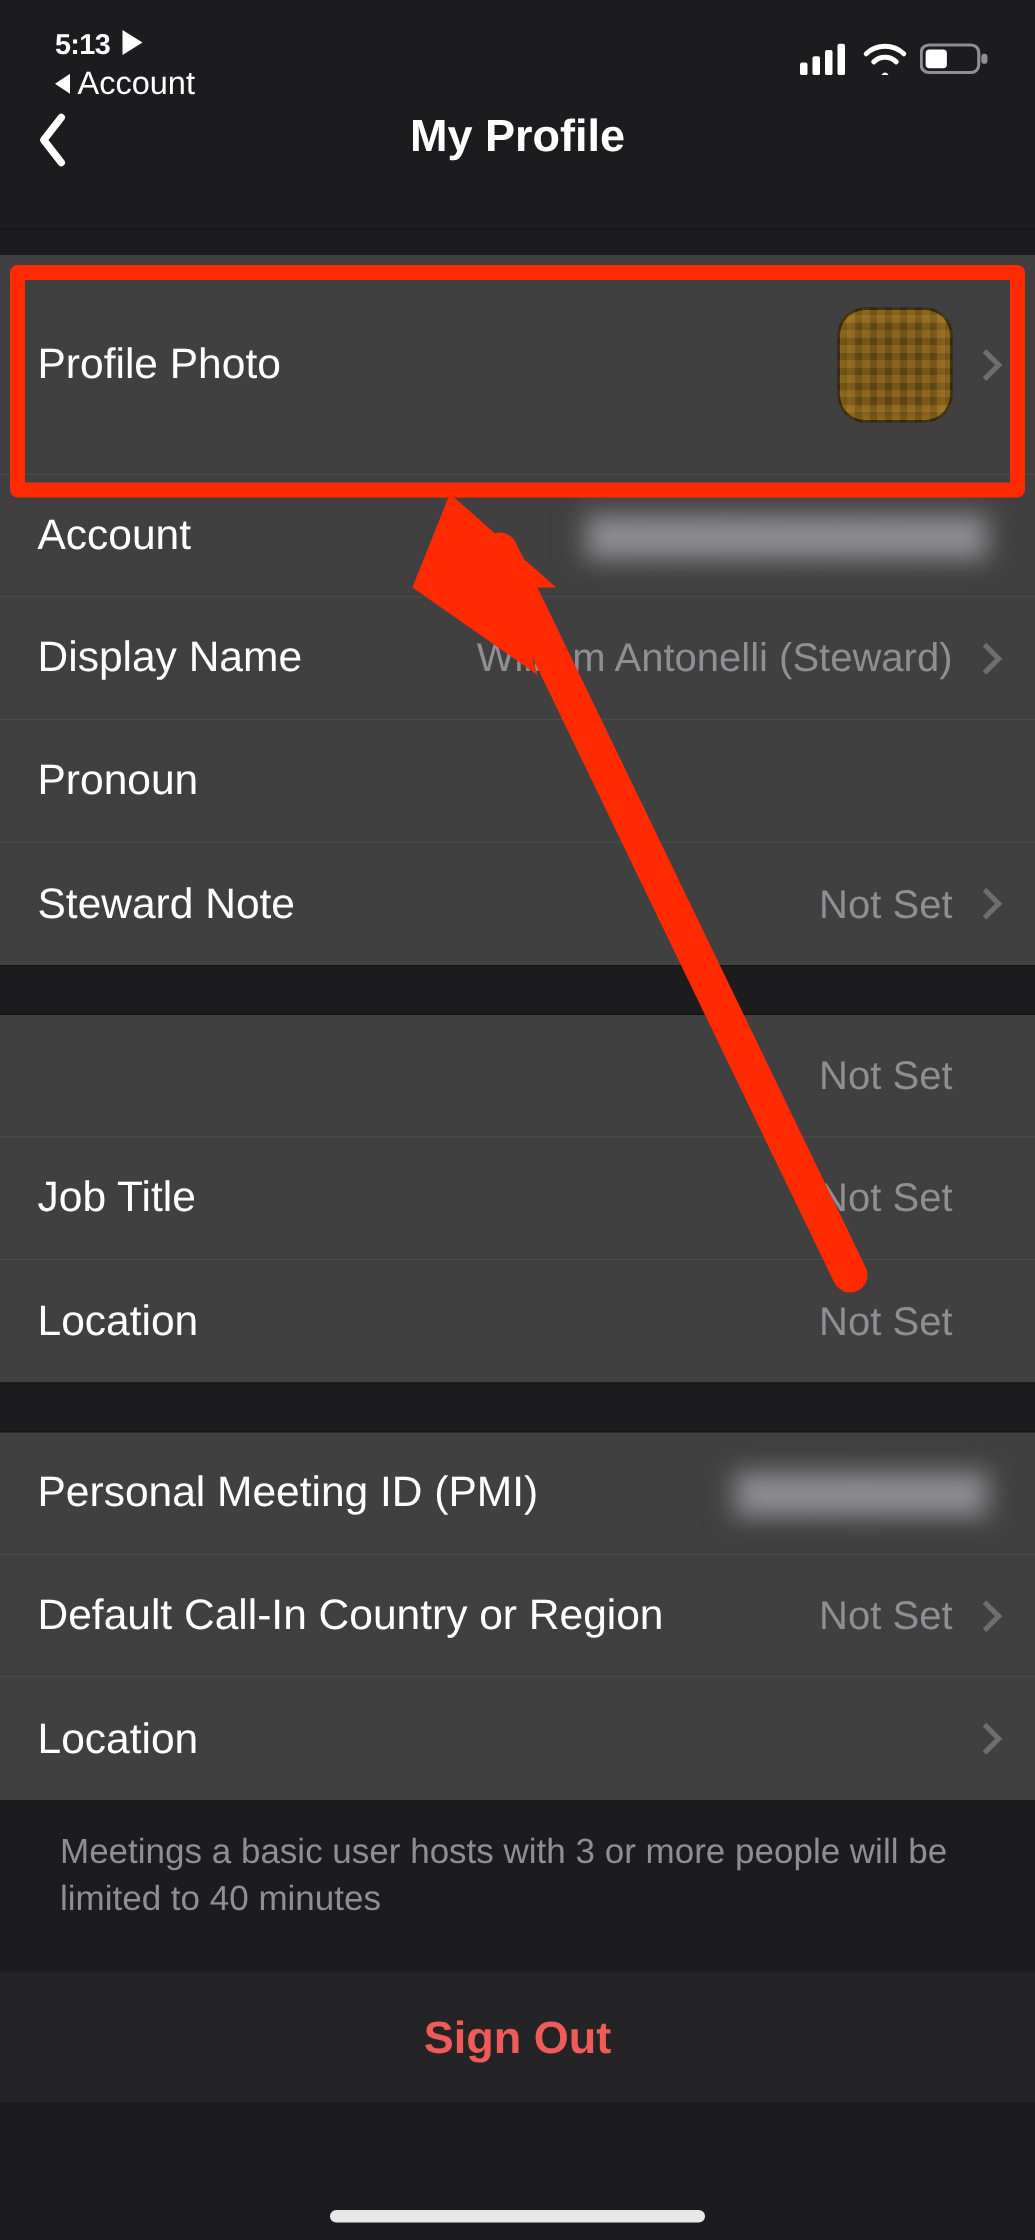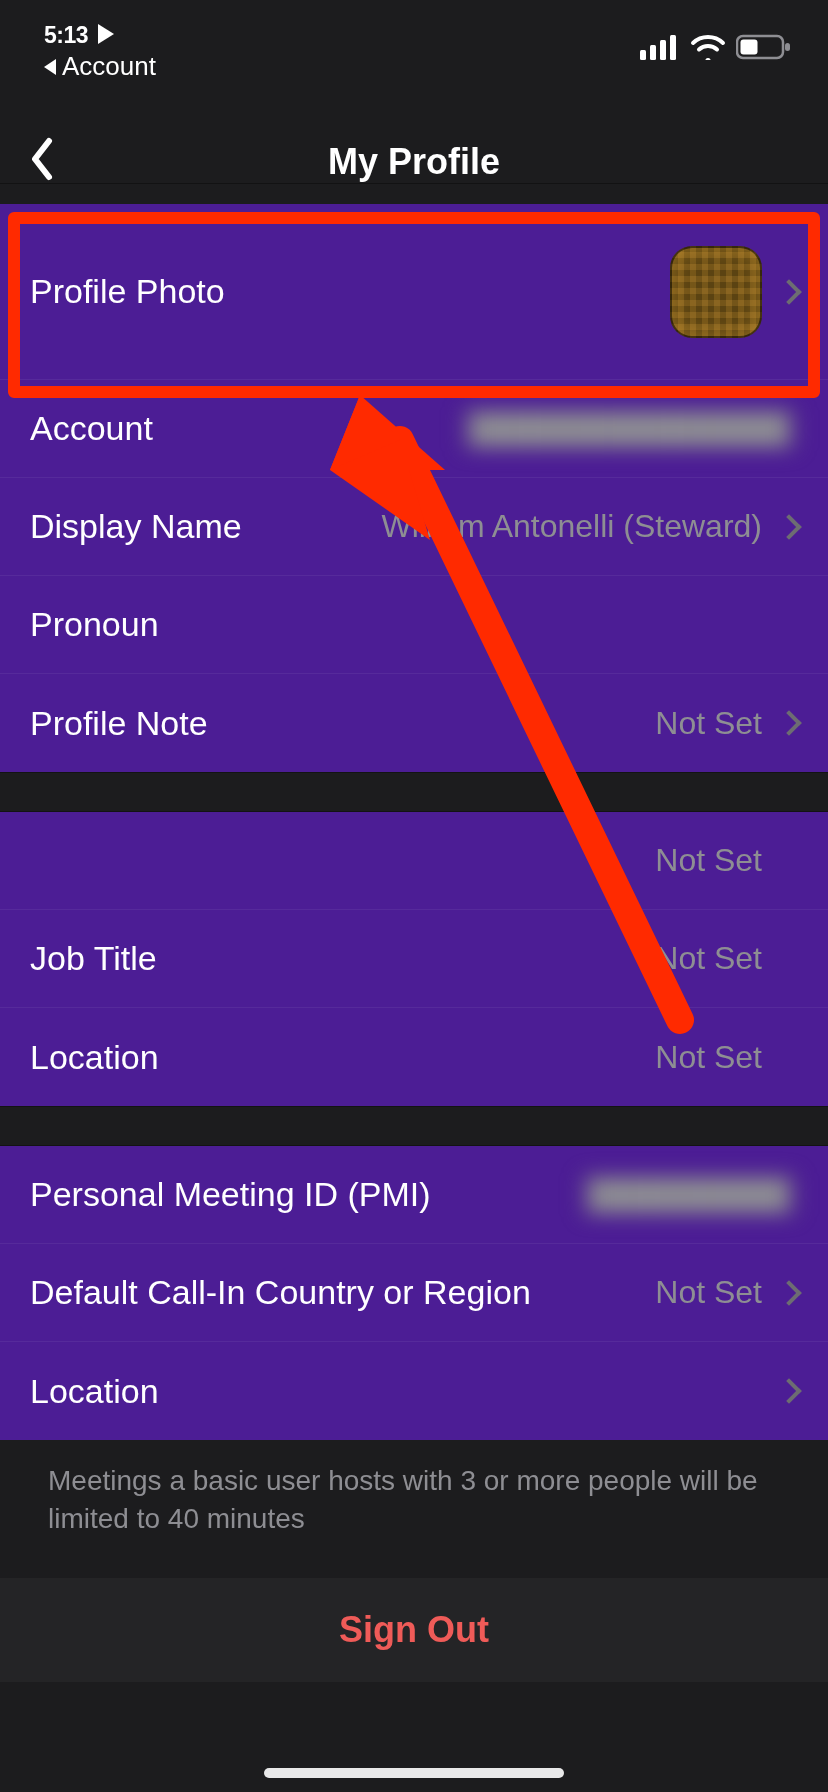--- a/index.html
+++ b/index.html
@@ -44,37 +44,37 @@
       border-right: 12px solid #fff;
     }
     .status-right {
       display: flex; align-items: center; gap: 10px;
       padding-bottom: 22px;
     }
 
     
     .nav-header {
       height: 96px;
-      display: flex; align-items: flex-end;
+      display: flex; align-items: flex-start;
       position: relative;
       border-bottom: 1px solid rgba(0,0,0,0.35);
     }
     .nav-back {
       position: absolute; left: 18px;
       width: 48px; height: 48px;
       display: flex; align-items: center; justify-content: center;
     }
     .nav-title {
       flex: 1; text-align: center;
       font-size: 36px; font-weight: 600;
     }
 
     
     .group {
-      background: #4c1d95;
+      background: #404040;
     }
     .gap {
       height: 40px; background: #1c1c1e;
       border-top: 1px solid rgba(0,0,0,0.3);
       border-bottom: 1px solid rgba(0,0,0,0.3);
     }
     .row {
       display: flex; align-items: center;
       padding: 0 30px;
       min-height: 98px;
@@ -234,21 +234,21 @@
     <div class="chev"></div>
   </div>
 
   <div class="row">
     <div class="label">Pronoun</div>
     <div class="spacer"></div>
     <div class="chev hidden"></div>
   </div>
 
   <div class="row">
-    <div class="label">Profile Note</div>
+    <div class="label">Steward Note</div>
     <div class="spacer"></div>
     <div class="value">Not Set</div>
     <div class="chev"></div>
   </div>
 
 </div>
 
 <div class="gap"></div>
 
 <div class="group">

